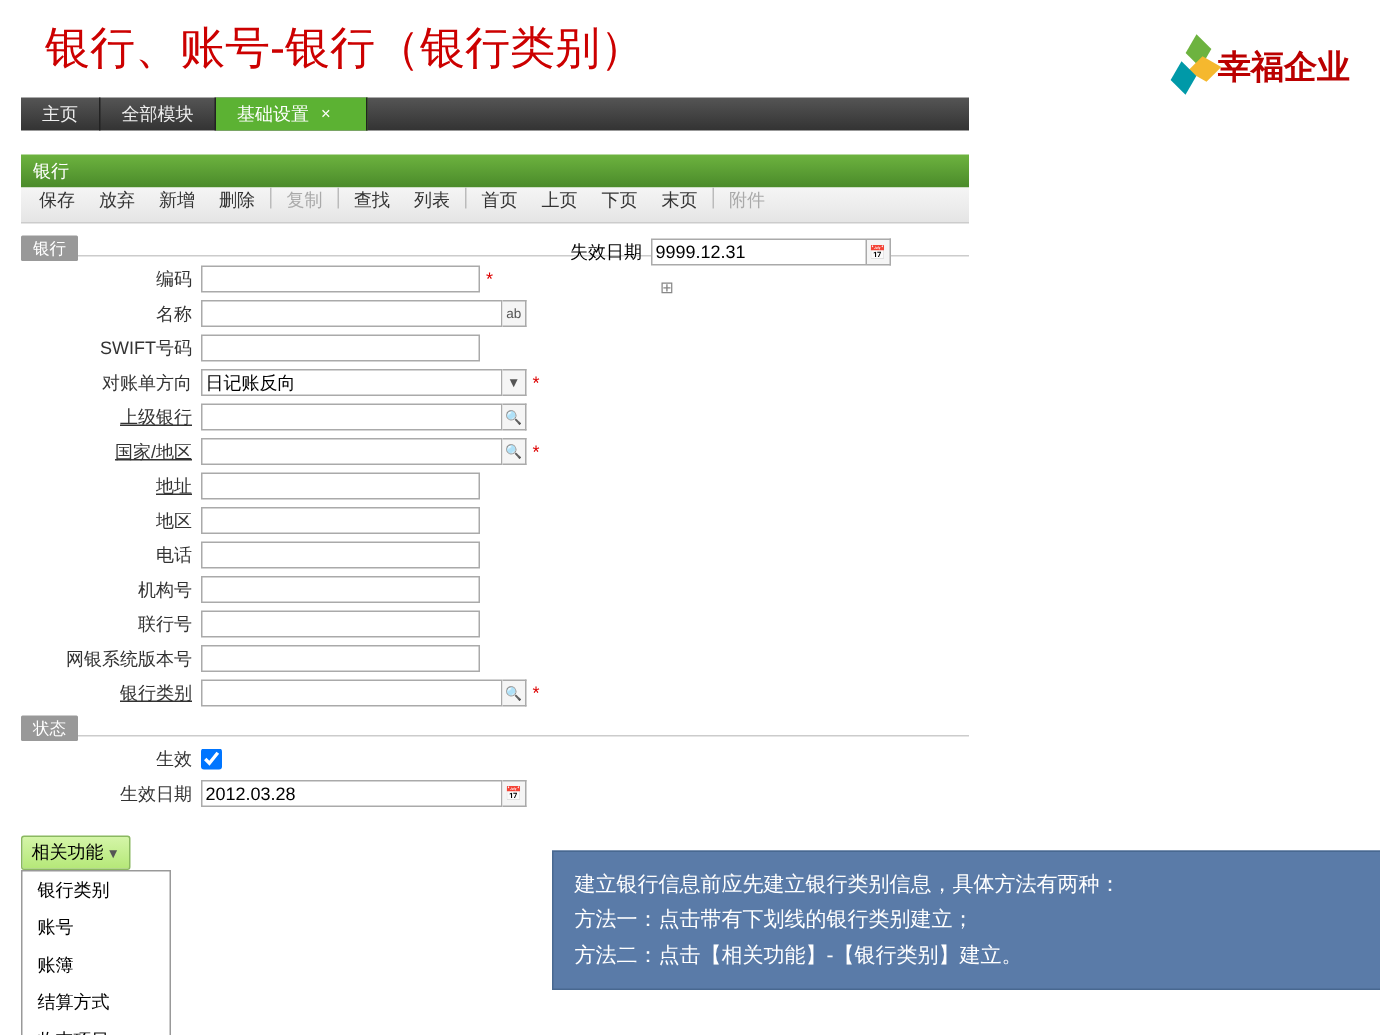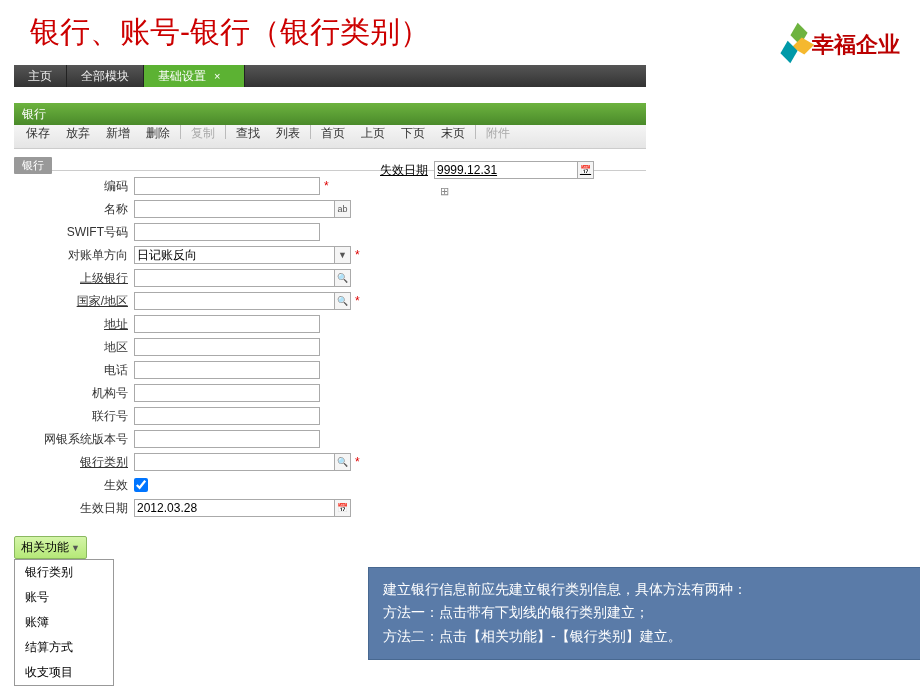--- a/index.html
+++ b/index.html
@@ -34,21 +34,21 @@
     .group-line { border-bottom: 1px solid #ccc; margin-bottom: 4px; height: 14px; }
     
     .field-label { width: 120px; text-align: right; padding-right: 6px; font-size: 12px; color: #333; }
     .field-label.underline { text-decoration: underline; cursor: pointer; }
     .field-input { width: 186px; height: 18px; border: 1px solid #aaa; padding: 0 2px; font-size: 12px; background: #fff; }
     .field-input.narrow { width: 201px; }
     .field-suffix { width: 16px; height: 18px; border: 1px solid #aaa; border-left: none; display: flex; align-items: center; justify-content: center; background: #f5f5f5; font-size: 9px; color: #555; cursor: pointer; }
     .req-mark { color: #d00; margin-left: 4px; font-size: 12px; }
     
     .right-col { position: absolute; left: 360px; top: 8px; }
-    .right-row { display: flex; align-items: flex-end; height: 22px; text-decoration: underline; }
+    .right-row { display: flex; align-items: center; height: 22px; }
     .right-label { width: 60px; text-align: right; padding-right: 6px; font-size: 12px; }
     .right-input { width: 160px; height: 18px; border: 1px solid #aaa; padding: 0 2px; font-size: 12px; }
     .tree-icon { margin-left: 66px; margin-top: 6px; color: #888; font-size: 11px; cursor: pointer; }
     
     .checkbox { width: 14px; height: 14px; }
     
     .related-btn { margin-left: 14px; margin-top: 16px; display: inline-flex; align-items: center; background: linear-gradient(#d4f5a8, #b5e878); border: 1px solid #8ab860; padding: 2px 6px; font-size: 12px; cursor: pointer; border-radius: 2px; }
     .related-arrow { margin-left: 2px; font-size: 9px; color: #555; }
     
     .dropdown-menu { margin-left: 14px; width: 100px; border: 1px solid #999; background: #fff; }
@@ -173,20 +173,21 @@
     <input class="field-input" value="" style="">
   </div>
 
   <div class="form-row">
     <div class="field-label underline">银行类别</div>
     <input class="field-input narrow" value="" style="">
     <div class="field-suffix">🔍</div>
     <span class="req-mark">*</span>
   </div>
 
+  <div class="group-line" style="margin-top:4px;"><span class="group-tab">状态</span></div>
 
   <div class="form-row">
     <div class="field-label">生效</div>
     <input type="checkbox" class="checkbox" checked="" style="">
   </div>
 
   <div class="form-row">
     <div class="field-label">生效日期</div>
     <input class="field-input narrow" value="2012.03.28" style="">
     <div class="field-suffix">📅</div>

